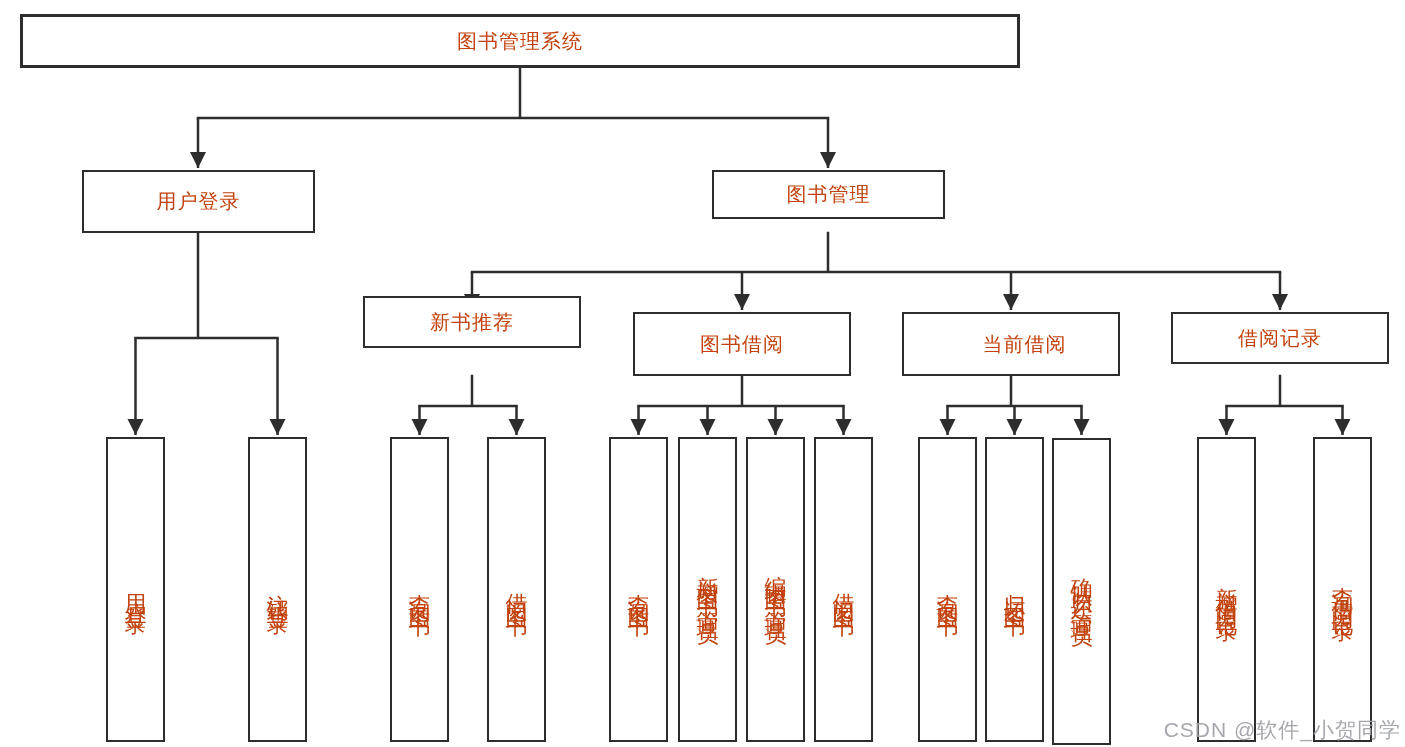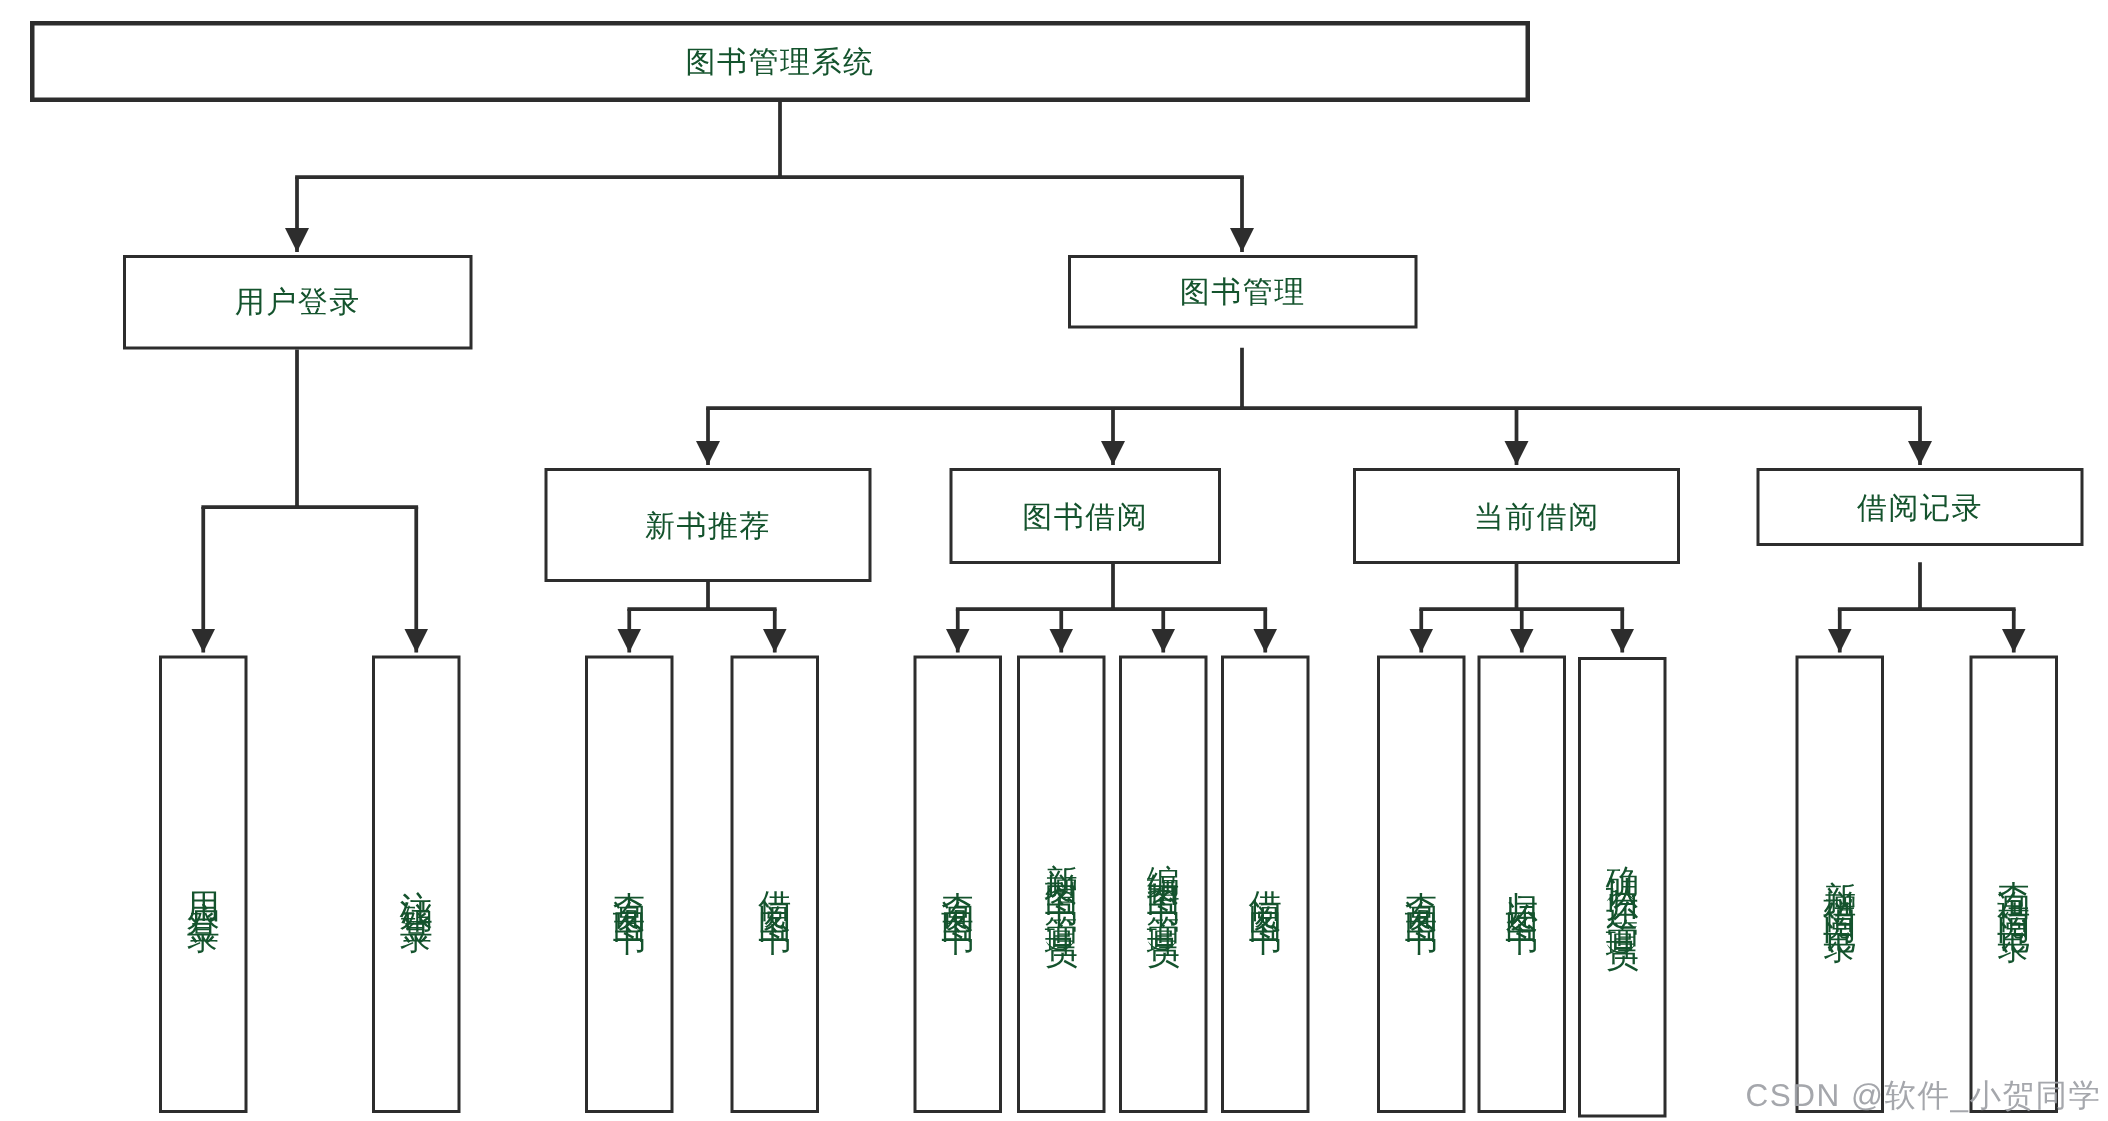--- a/index.html
+++ b/index.html
@@ -23,21 +23,21 @@
     height: 747px;
   }
   .box {
     position: absolute;
     box-sizing: border-box;
     background: #ffffff;
     border: 2.5px solid #2d2d2d;
     display: flex;
     align-items: center;
     justify-content: center;
-    color: #14532d;
+    color: #c2410c;
     text-align: right;
     z-index: 2;
   }
   .box.h {
     font-size: 20px;
     letter-spacing: 1px;
     white-space: nowrap;
   }
   .box.v {
     writing-mode: vertical-rl;
@@ -107,22 +107,22 @@
       <line x1="1226.5" y1="406" x2="1226.5" y2="435"></line>
       <line x1="1342.5" y1="406" x2="1342.5" y2="435"></line>
     </g>
   </svg>
 
   <div class="box h" style="left:20px; top:14px; width:1000px; height:54px; border-width:3px;">图书管理系统</div>
 
   <div class="box h" style="left:82px; top:170px; width:233px; height:63px;">用户登录</div>
   <div class="box h" style="left:712px; top:170px; width:233px; height:49px;">图书管理</div>
 
-  <div class="box h" style="left:363px; top:312px; width:218px; height:76px;">新书推荐</div>
-  <div class="box h" style="left:633px; top:312px; width:181px; height:64px;">图书借阅</div>
+  <div class="box h" style="left:363px; top:296px; width:218px; height:52px;">新书推荐</div>
+  <div class="box h" style="left:633px; top:312px; width:218px; height:64px;">图书借阅</div>
   <div class="box h" style="left:902px; top:312px; width:218px; height:64px;padding-left:27px;">当前借阅</div>
   <div class="box h" style="left:1171px; top:312px; width:218px; height:52px;">借阅记录</div>
 
   <div class="box v" style="left:106px; top:437px; width:59px; height:305px;">用户登录</div>
   <div class="box v" style="left:248px; top:437px; width:59px; height:305px;">注销登录</div>
 
   <div class="box v" style="left:390px; top:437px; width:59px; height:305px;">查询图书</div>
   <div class="box v" style="left:487px; top:437px; width:59px; height:305px;">借阅图书</div>
 
   <div class="box v" style="left:609px; top:437px; width:59px; height:305px;">查询图书</div>

